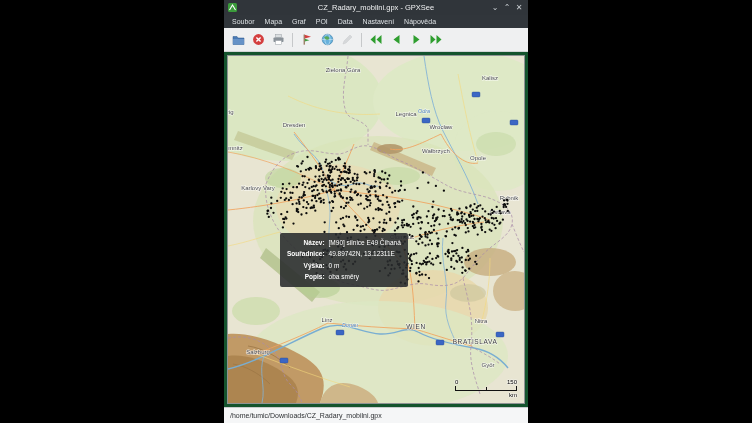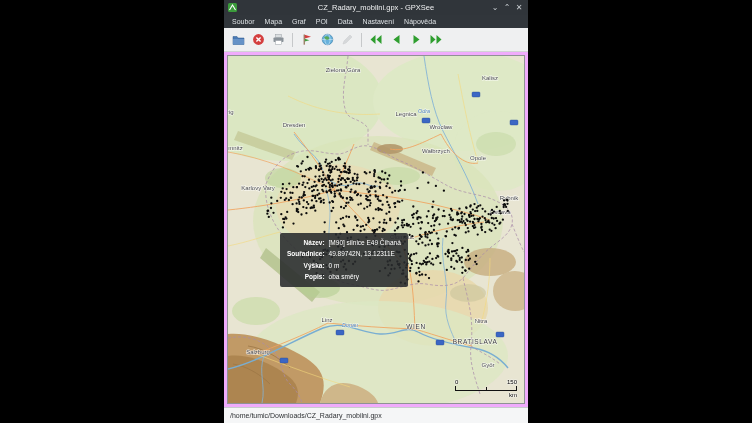--- a/index.html
+++ b/index.html
@@ -1,19 +1,19 @@
 <!DOCTYPE html>
 <html><head>
 <meta charset="utf-8">
 <style>
   html,body{margin:0;padding:0;}
   body{width:752px;height:423px;background:#000;overflow:hidden;
        font-family:"Liberation Sans","DejaVu Sans",sans-serif;}
   .stage{width:752px;height:423px;display:flex;justify-content:center;align-items:stretch;}
-  .window{width:304px;height:423px;background:#f0abfc;display:flex;flex-direction:column;box-sizing:border-box;}
+  .window{width:304px;height:423px;background:#14532d;display:flex;flex-direction:column;box-sizing:border-box;}
 
   
   .titlebar{height:15px;background:#30353a;position:relative;display:flex;align-items:center;flex:0 0 auto;}
   .app-icon{margin-left:4px;display:flex;}
   .title{position:absolute;left:0;right:0;text-align:center;color:#eff0f1;font-size:7.5px;pointer-events:none;}
   .win-controls{margin-left:auto;display:flex;align-items:center;padding-right:3px;}
   .wbtn{width:12px;text-align:center;color:#c7ccd0;font-size:8px;line-height:15px;cursor:pointer;}
 
   
   .menubar{height:13px;background:#31363b;display:flex;align-items:center;padding-left:3px;flex:0 0 auto;}

